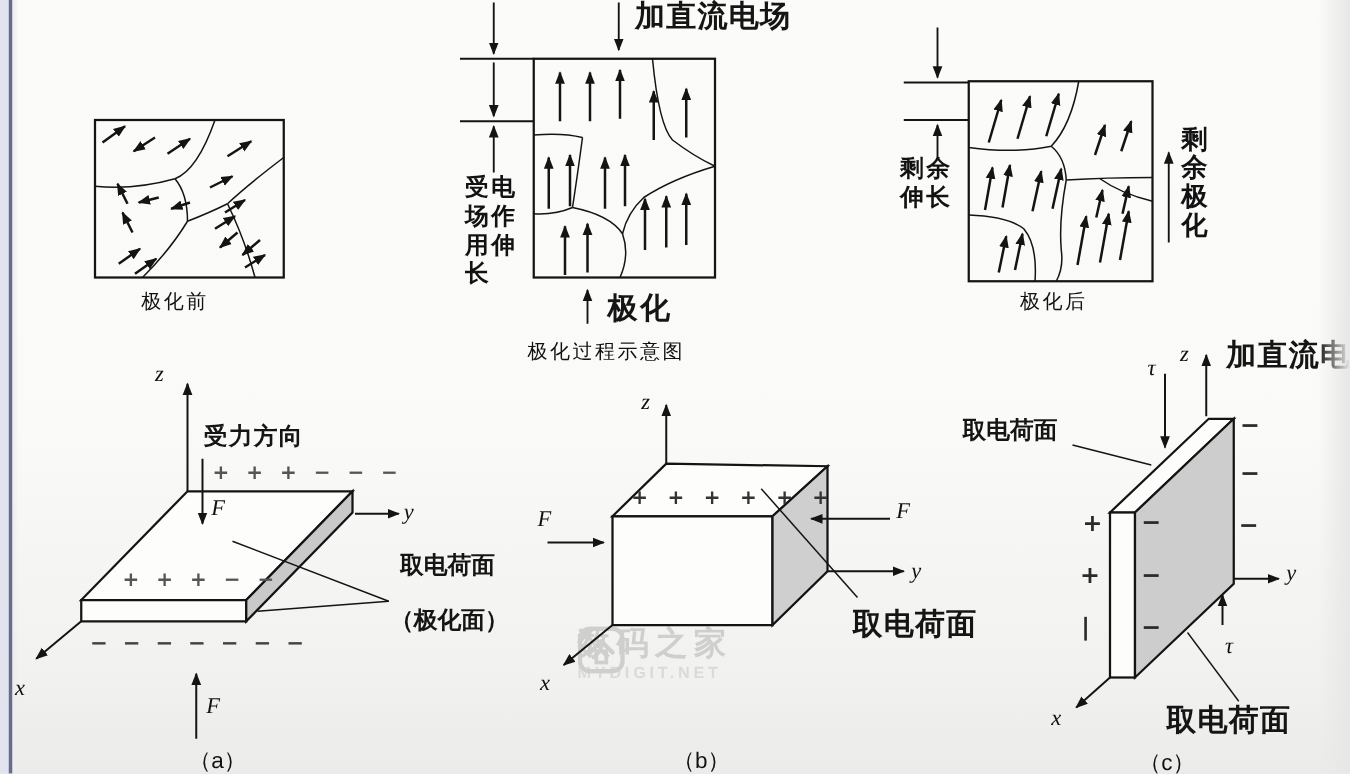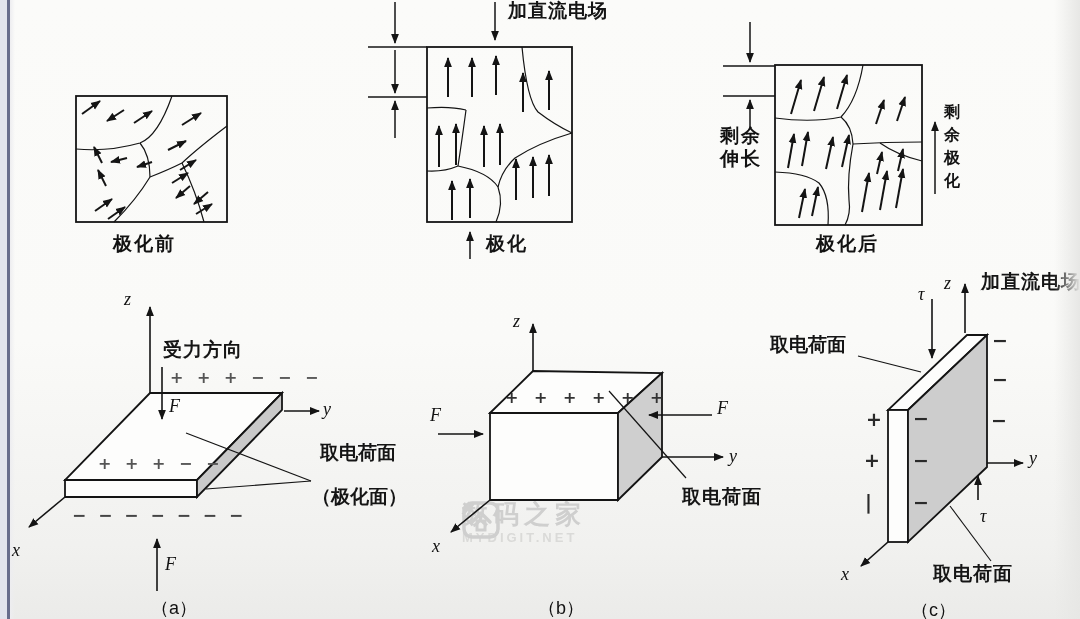--- a/index.html
+++ b/index.html
@@ -7,27 +7,27 @@
     position:relative;width:1080px;height:619px;overflow:hidden;
     background:linear-gradient(180deg,#fbfbf9 0%,#fafaf8 55%,#f1f1ef 88%,#ebebe9 100%);
     font-family:"Liberation Sans",sans-serif;color:#161616;
   }
   .edge-strip{position:absolute;left:0;top:0;width:7px;height:100%;background:#e2e3ed;}
   .edge-line{position:absolute;left:7px;top:0;width:3px;height:100%;background:#686c8c;}
   .edge-soft{position:absolute;left:10px;top:0;width:5px;height:100%;background:linear-gradient(90deg,#ededf0,transparent);}
   .right-shade{position:absolute;right:0;top:0;width:26px;height:100%;background:linear-gradient(90deg,transparent,#e7e7e5);}
   svg{position:absolute;left:0;top:0;}
   .lbl{position:absolute;font-size:19px;line-height:1.15;white-space:nowrap;color:#151515;}
-  .lbl-lg{font-size:19px;}
-  .cap{position:absolute;font-size:19px;font-weight:700;letter-spacing:2px;white-space:nowrap;color:#121212;text-align:center;}
+  .lbl-lg{font-size:24px;}
+  .cap{position:absolute;font-size:16px;font-weight:400;letter-spacing:2px;white-space:nowrap;color:#121212;text-align:center;}
   .capfig{position:absolute;font-size:18px;white-space:nowrap;color:#121212;}
   .wlabel{position:absolute;width:46px;font-size:19px;line-height:23px;font-weight:600;letter-spacing:2px;
           white-space:normal;word-break:break-all;color:#121212;}
-  .vlabel{position:absolute;width:22px;font-size:16px;line-height:23px;font-weight:600;
-          white-space:normal;word-break:break-all;text-align:left;color:#121212;}
+  .vlabel{position:absolute;width:22px;font-size:21px;line-height:23px;font-weight:600;
+          white-space:normal;word-break:break-all;text-align:right;color:#121212;}
   .math{position:absolute;font-family:"Liberation Serif",serif;font-style:italic;font-size:18px;color:#111;}
   .chg{position:absolute;font-family:"DejaVu Sans",sans-serif;font-weight:600;font-size:19px;line-height:1;color:#2a2a2a;}
   .chgrow{position:absolute;font-family:"DejaVu Sans",sans-serif;font-weight:600;font-size:16px;line-height:1;
           letter-spacing:4px;color:#555;white-space:nowrap;}
   .chgrow-b{font-size:17px;letter-spacing:3px;color:#444;}
   .wm{position:absolute;left:462px;top:501px;display:flex;align-items:flex-start;gap:9px;opacity:.85;}
   .wm-texts{display:flex;flex-direction:column;}
   .wm-brand{font-size:26px;font-weight:700;letter-spacing:5px;color:#c9c9c9;line-height:26px;}
   .wm-site{font-size:13px;font-weight:700;letter-spacing:3px;color:#d6d6d4;margin-top:3px;}
 </style>
@@ -208,21 +208,23 @@
         <line x1="888" y1="542" x2="861" y2="566" marker-end="url(#ah)"></line>
       </g>
       <g fill="none" stroke-width="1.1">
         <line x1="858" y1="356" x2="921" y2="372"></line>
         <line x1="950" y1="506" x2="991" y2="561"></line>
       </g>
     </g>
   </svg>
 
   <div class="lbl lbl-lg" style="left:508px;top:0px;font-weight:600;letter-spacing:1px">加直流电场</div>
+  <div class="wlabel" style="left:372px;top:139px">受电场作用伸长</div>
   <div class="lbl lbl-lg" style="left:486px;top:233px;font-weight:600;letter-spacing:2px">极化</div>
+  <div class="cap" style="left:422px;top:271px">极化过程示意图</div>
   <div class="cap" style="left:113px;top:231px">极化前</div>
   <div class="cap" style="left:816px;top:231px">极化后</div>
   <div class="wlabel" style="left:720px;top:124px">剩余伸长</div>
   <div class="vlabel" style="left:944px;top:100px">剩余极化</div>
 
   <div class="lbl" style="left:163px;top:339px;font-weight:600;letter-spacing:1px">受力方向</div>
   <div class="math" style="left:124px;top:289px">z</div>
   <div class="math" style="left:169px;top:396px">F</div>
   <div class="math" style="left:323px;top:399px">y</div>
   <div class="math" style="left:12px;top:540px">x</div>

